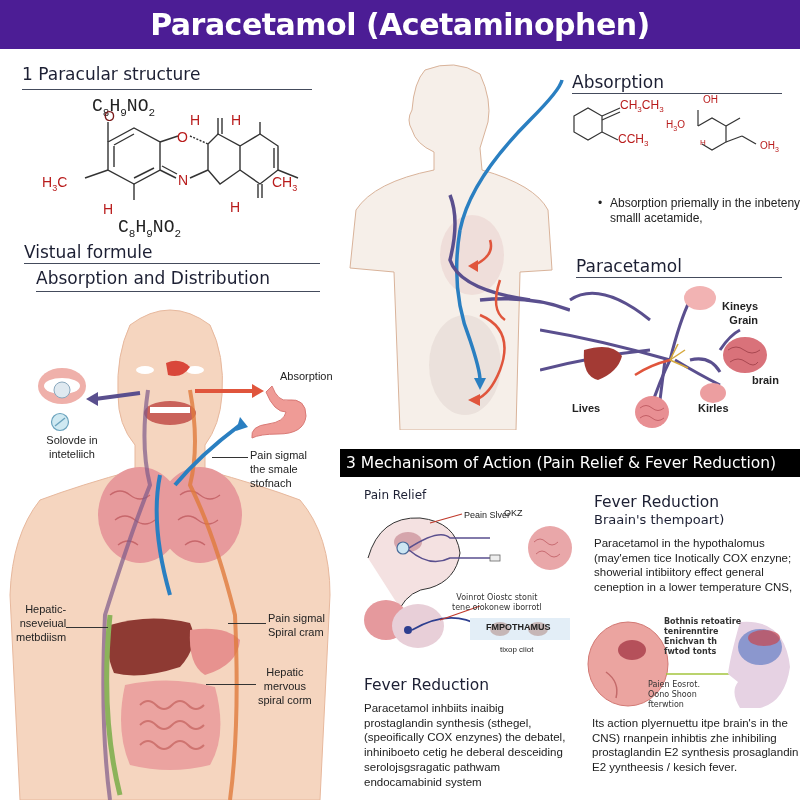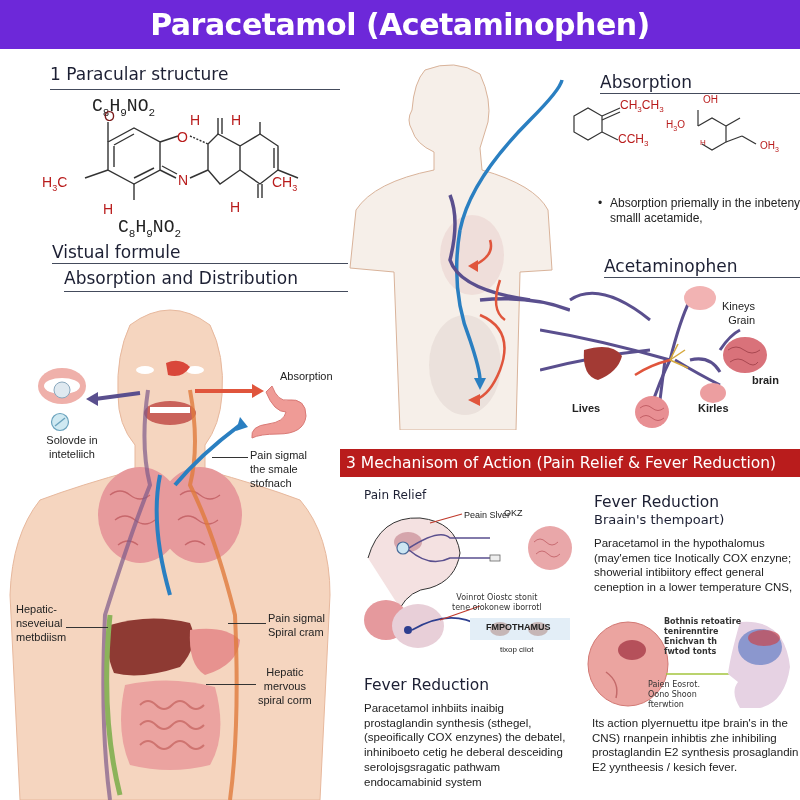--- a/index.html
+++ b/index.html
@@ -1,37 +1,37 @@
 <!DOCTYPE html>
 <html><head>
 <meta charset="utf-8">
 <style>
   * { box-sizing: border-box; margin: 0; padding: 0; }
   html, body { width: 800px; height: 800px; background: #ffffff; overflow: hidden; }
   body { font-family: "DejaVu Sans", "Liberation Sans", sans-serif; color: #1c1f33; position: relative; }
 
   .title-bar {
     position: absolute; left: 0; top: 0; width: 800px; height: 49px;
-    background: #6d28d9; color: #fff; display: flex; align-items: center; justify-content: center;
+    background: #4c1d95; color: #fff; display: flex; align-items: center; justify-content: center;
     font-size: 30px; font-weight: 600; letter-spacing: -0.5px;
   }
 
   .abs { position: absolute; }
   .section-heading { font-size: 17px; color: #1c1f33; }
-  .underline { border-bottom: 1.5px solid #444b5c; margin-left: 28px; }
+  .underline { border-bottom: 1.5px solid #444b5c; }
 
   .formula { font-family: Liberation Mono, monospace; font-size: 18px; color: #222; }
   .chem-label { font-family: "Liberation Sans", sans-serif; font-size: 14px; color: #b91c1c; }
   .small-label { font-family: "Liberation Sans", sans-serif; font-size: 11px; color: #222; line-height: 1.25; }
   .body-text { font-family: "Liberation Sans", sans-serif; font-size: 12px; color: #222; line-height: 1.28; }
   .tiny { font-size: 8px; line-height: 1.25; color: #333; }
 
   .mech-bar {
     position: absolute; left: 340px; top: 449px; width: 460px; height: 28px;
-    background: #b91c1c; color: #fff; font-size: 15.5px; display: flex; align-items: center; padding-left: 6px;
+    background: #000000; color: #fff; font-size: 15.5px; display: flex; align-items: center; padding-left: 6px;
   }
 
   ul.bullets { list-style: none; }
   ul.bullets li { position: relative; padding-left: 14px; }
   ul.bullets li::before { content: "•"; position: absolute; left: 2px; top: 0; }
 
   svg { position: absolute; }
 </style>
 </head>
 <body>
@@ -164,21 +164,21 @@
 
 <svg style="left:248px; top:382px;" width="64" height="60" viewBox="0 0 64 60">
   <path d="M24,4 Q30,20 40,18 Q58,16 58,34 Q56,52 30,52 Q12,52 4,56 Q2,44 20,42 Q36,40 38,30 Q26,30 18,10 Z" fill="#ef9b96" stroke="#d97a76" stroke-width="1"></path>
 </svg>
 <div class="abs small-label" style="left:280px; top:370px;"><span>Absorption</span></div>
 <div class="abs small-label" style="left:250px; top:449px; white-space:pre-line;"><span>Pain sigmal
 the smale
 stofnach</span></div>
 <div class="abs" style="left:212px; top:457px; width:36px; border-top:1px solid #333;"></div>
 
-<div class="abs small-label" style="left:16px; top:603px; white-space:pre-line;"><span>Hepatic-
+<div class="abs small-label" style="left:16px; top:603px; white-space:pre-line;text-align:right;"><span>Hepatic-
 nseveiual
 metbdiism</span></div>
 <div class="abs" style="left:66px; top:627px; width:42px; border-top:1px solid #333;"></div>
 
 <div class="abs small-label" style="left:268px; top:612px; white-space:pre-line;"><span>Pain sigmal
 Spiral cram</span></div>
 <div class="abs" style="left:228px; top:623px; width:38px; border-top:1px solid #333;"></div>
 
 <div class="abs small-label" style="left:258px; top:666px; white-space:pre-line; text-align:center;"><span>Hepatic
 mervous
@@ -229,21 +229,21 @@
 <div class="abs chem-label" style="left:703px; top:94px; font-size:10px;"><span>OH</span></div>
 <div class="abs chem-label" style="left:666px; top:119px; font-size:10px;">H<sub style="font-size:7px">3</sub>O</div>
 <div class="abs chem-label" style="left:700px; top:138px; font-size:8px;"><span>H</span></div>
 <div class="abs chem-label" style="left:760px; top:140px; font-size:10px;">OH<sub style="font-size:7px">3</sub></div>
 
 <ul class="abs bullets body-text" style="left:596px; top:156px; width:230px;margin-top:40px;">
   <li>Absorption priemally in the inbetenyl) smalll acetamide,</li>
 </ul>
 
 <div class="abs section-heading underline" style="left:576px; top:256px; width:206px; height:22px;">
-  <span>Acetaminophen</span>
+  <span>Paracetamol</span>
 </div>
 
 <svg style="left:540px; top:280px;" width="260" height="150" viewBox="0 0 260 150">
 
   <g stroke="#5a4f8e" stroke-width="3" fill="none">
     <path d="M0,50 Q60,60 130,80"></path>
     <path d="M30,20 Q60,0 110,40"></path>
     <path d="M0,90 Q60,75 110,70"></path>
     <path d="M130,80 Q140,40 150,20"></path>
     <path d="M130,80 Q120,100 110,130"></path>
@@ -268,21 +268,21 @@
       <path d="M190,82 q8,-6 16,0 t12,0"></path>
     </g>
   <path d="M44,70 Q72,62 82,76 Q78,92 58,100 Q42,96 44,70 Z" fill="#a33a34"></path>
   <ellipse cx="112" cy="132" rx="17" ry="16" fill="#e88f93"></ellipse>
   <g stroke="#c35f66" stroke-width="1" fill="none">
       <path d="M100,128 q6,-5 12,0 t12,0"></path>
       <path d="M100,138 q6,-5 12,0 t12,0"></path>
     </g>
   <ellipse cx="173" cy="113" rx="13" ry="10" fill="#ec9ea0"></ellipse>
 </svg>
-<div class="abs small-label" style="left:722px; top:300px; font-weight:normal; white-space:pre-line; text-align:right;"><span>Kineys
+<div class="abs small-label" style="left:722px; top:300px; font-weight:bold; white-space:pre-line; text-align:right;"><span>Kineys
 Grain</span></div>
 <div class="abs small-label" style="left:752px; top:374px; font-weight:bold;"><span>brain</span></div>
 <div class="abs small-label" style="left:572px; top:402px; font-weight:bold;"><span>Lives</span></div>
 <div class="abs small-label" style="left:698px; top:402px; font-weight:bold;"><span>Kirles</span></div>
 
 <div class="mech-bar">
   <span>3 Mechanisom of Action (Pain Relief &amp; Fever Reduction)</span>
 </div>
 
 <div class="abs" style="left:364px; top:488px; font-size:12px;">

